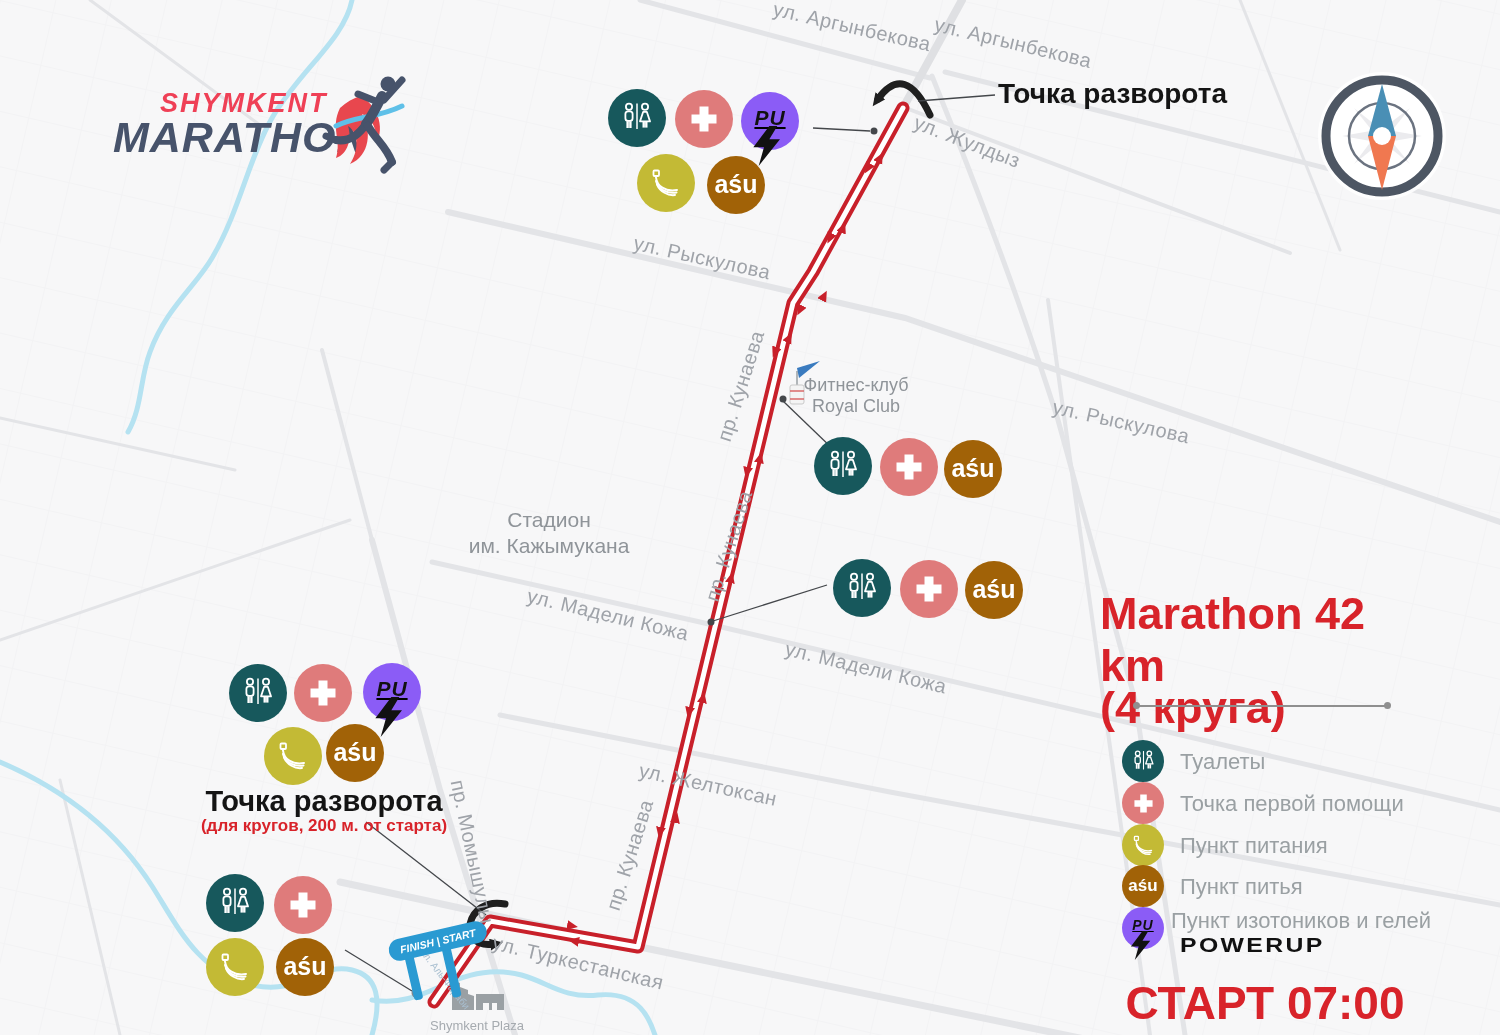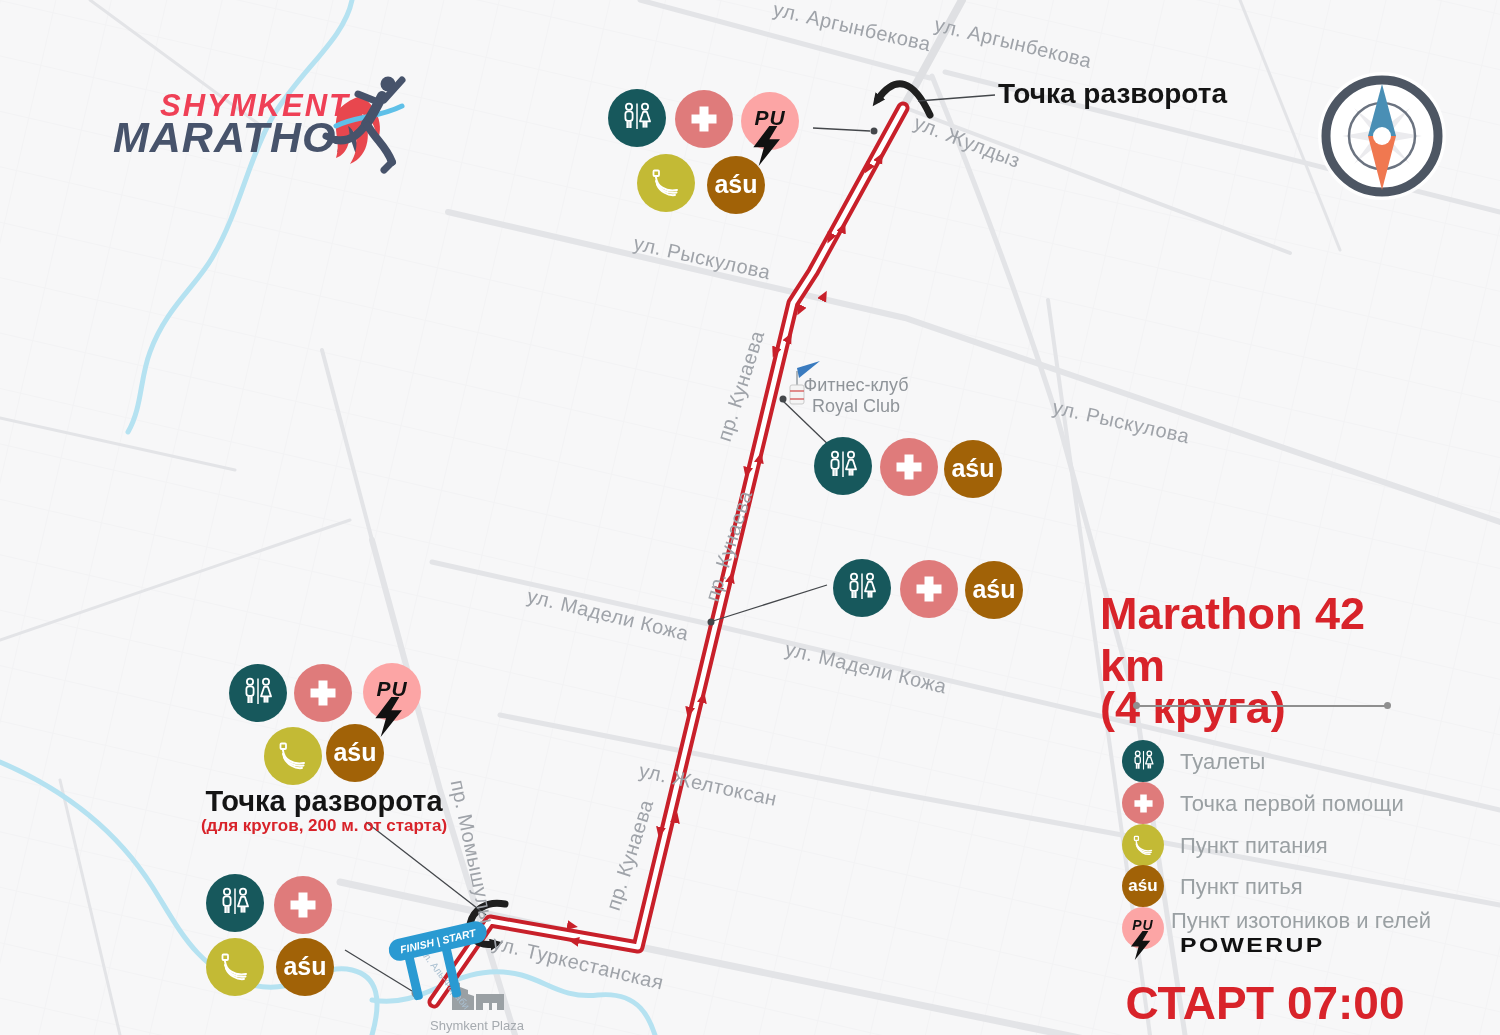--- a/index.html
+++ b/index.html
@@ -19,21 +19,21 @@
   
   .poi{position:absolute;width:58px;height:58px;border-radius:50%;
        display:flex;align-items:center;justify-content:center;box-shadow:0 0 0 0 transparent;}
   .poi svg{width:40px;height:40px;display:block;}
   .poi-sm{width:42px;height:42px;}
   .poi-sm svg{width:29px;height:29px;}
   .c-toilet{background:#17585c;}
   .c-aid{background:#df7b7b;}
   .c-food{background:#c3ba35;}
   .c-drink{background:#a16207;}
-  .c-iso{background:#fca5a5;}
+  .c-iso{background:#8b5cf6;text-decoration:underline;}
   .put{font-weight:900;font-size:21px;color:#111;letter-spacing:1px;line-height:1;
        font-style:italic;transform:translateY(-4px);}
   .poi-sm .put{font-size:14px;transform:translateY(-3px);}
   .bolt{position:absolute;left:50%;top:58%;transform:translateX(-55%);}
   .asut{font-weight:800;font-size:25px;color:#fff;line-height:1;transform:translateY(-1px);}
   .poi-sm .asut{font-size:17px;}
 
   
   .tp{position:absolute;font-weight:800;color:#141414;white-space:nowrap;}
   .tp-top{font-size:28px;}
@@ -47,21 +47,21 @@
   .divider{position:absolute;left:1138px;top:705px;width:248px;border-top:2px solid #8f8f8f;}
   .divdot{position:absolute;width:7px;height:7px;border-radius:50%;background:#8f8f8f;top:702px;}
   .leg-label{position:absolute;color:#9aa0a3;font-size:22px;white-space:nowrap;}
   .brand{position:absolute;font-weight:900;font-size:21px;color:#111;letter-spacing:2px;
          transform:scaleX(1.18);transform-origin:left;}
   .start-lbl{position:absolute;left:1100px;top:976px;width:330px;text-align:center;
     font-weight:700;font-size:46px;color:#d8232a;}
 
   
   .logo-l1{position:absolute;left:160px;top:88px;font-style:italic;font-weight:800;
-    font-size:31px;color:#ef4056;letter-spacing:2px;}
+    font-size:27px;color:#ef4056;letter-spacing:2px;}
   .logo-l2{position:absolute;left:113px;top:113px;font-style:italic;font-weight:800;
     font-size:43px;color:#47536b;letter-spacing:1px;}
 
   
   .gate{position:absolute;left:388px;top:930px;width:104px;height:85px;
         transform:rotate(-13deg);transform-origin:50px 12px;}
   .gate-banner{position:absolute;left:0;top:0;width:100px;height:22px;background:#2a9ad2;
         border-radius:11px;display:flex;align-items:center;justify-content:center;}
   .gate-banner span{color:#fff;font-weight:800;font-style:italic;font-size:10.5px;white-space:nowrap;}
   .gate-leg{position:absolute;width:9px;background:#2a9ad2;border-radius:3px;}
@@ -192,20 +192,24 @@
   <div class="st" style="left:741px;top:386px;transform:translate(-50%,-50%) rotate(-72.5deg);">пр. Кунаева</div>
   <div class="st" style="left:729px;top:546px;transform:translate(-50%,-50%) rotate(-72.5deg);">пр. Кунаева</div>
   <div class="st" style="left:630px;top:855px;transform:translate(-50%,-50%) rotate(-72.5deg);">пр. Кунаева</div>
   <div class="st" style="left:608px;top:615px;transform:translate(-50%,-50%) rotate(13.5deg);">ул. Мадели Кожа</div>
   <div class="st" style="left:866px;top:668px;transform:translate(-50%,-50%) rotate(13.5deg);">ул. Мадели Кожа</div>
   <div class="st" style="left:708px;top:785px;transform:translate(-50%,-50%) rotate(12deg);">ул. Желтоксан</div>
   <div class="st" style="left:472px;top:852px;transform:translate(-50%,-50%) rotate(78deg);">пр. Момышулы</div>
   <div class="st" style="left:578px;top:963px;transform:translate(-50%,-50%) rotate(13.5deg);">ул. Туркестанская</div>
   <div class="st tiny" style="left:445px;top:979px;transform:translate(-50%,-50%) rotate(52deg);">пл. Аль-Фараби</div>
 
+  <div class="lm" style="left:549px;top:533px;font-size:21px;line-height:26px;">
+    <div>Стадион</div>
+    <div>им. Кажымукана</div>
+  </div>
   <div class="lm" style="left:856px;top:396px;font-size:18px;line-height:21px;">
     <div>Фитнес-клуб</div>
     <div>Royal Club</div>
   </div>
   <div class="lm" style="left:477px;top:1025px;font-size:13px;color:#a6abb0;">Shymkent Plaza</div>
 
   <div class="poi c-toilet" style="left:608px;top:89px;">
       <svg viewBox="0 0 40 40">
         <use href="#sym-toilets"></use>
       </svg>

